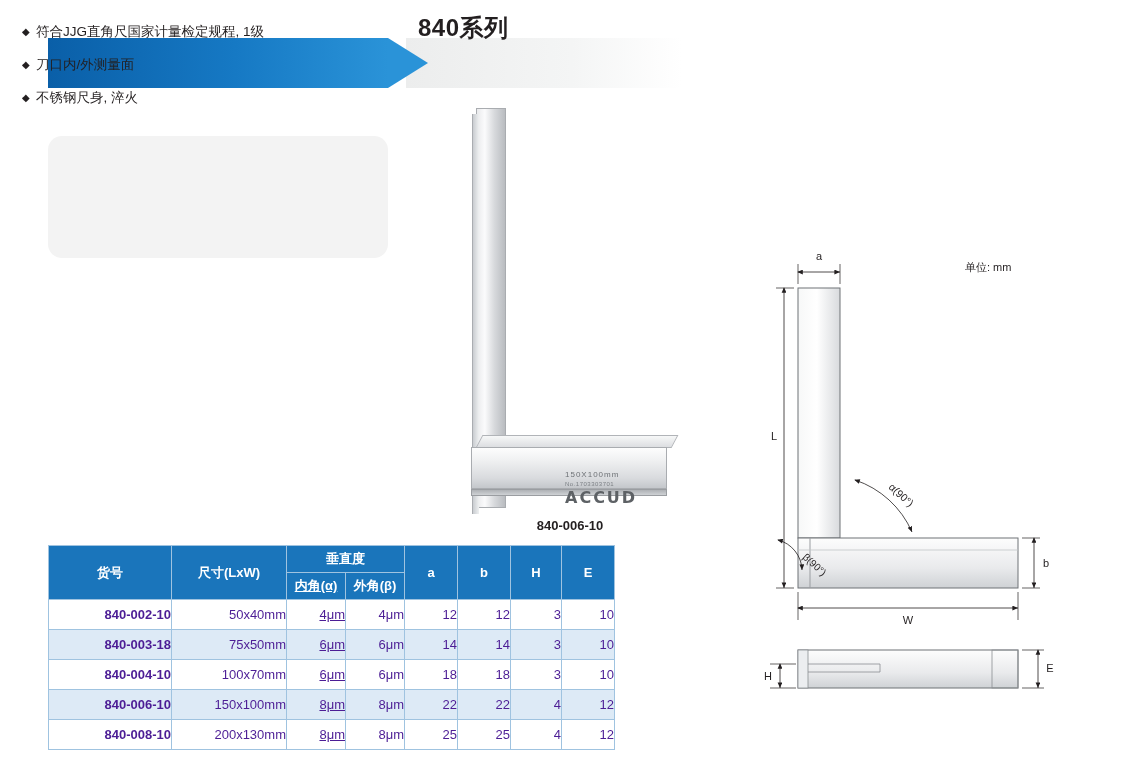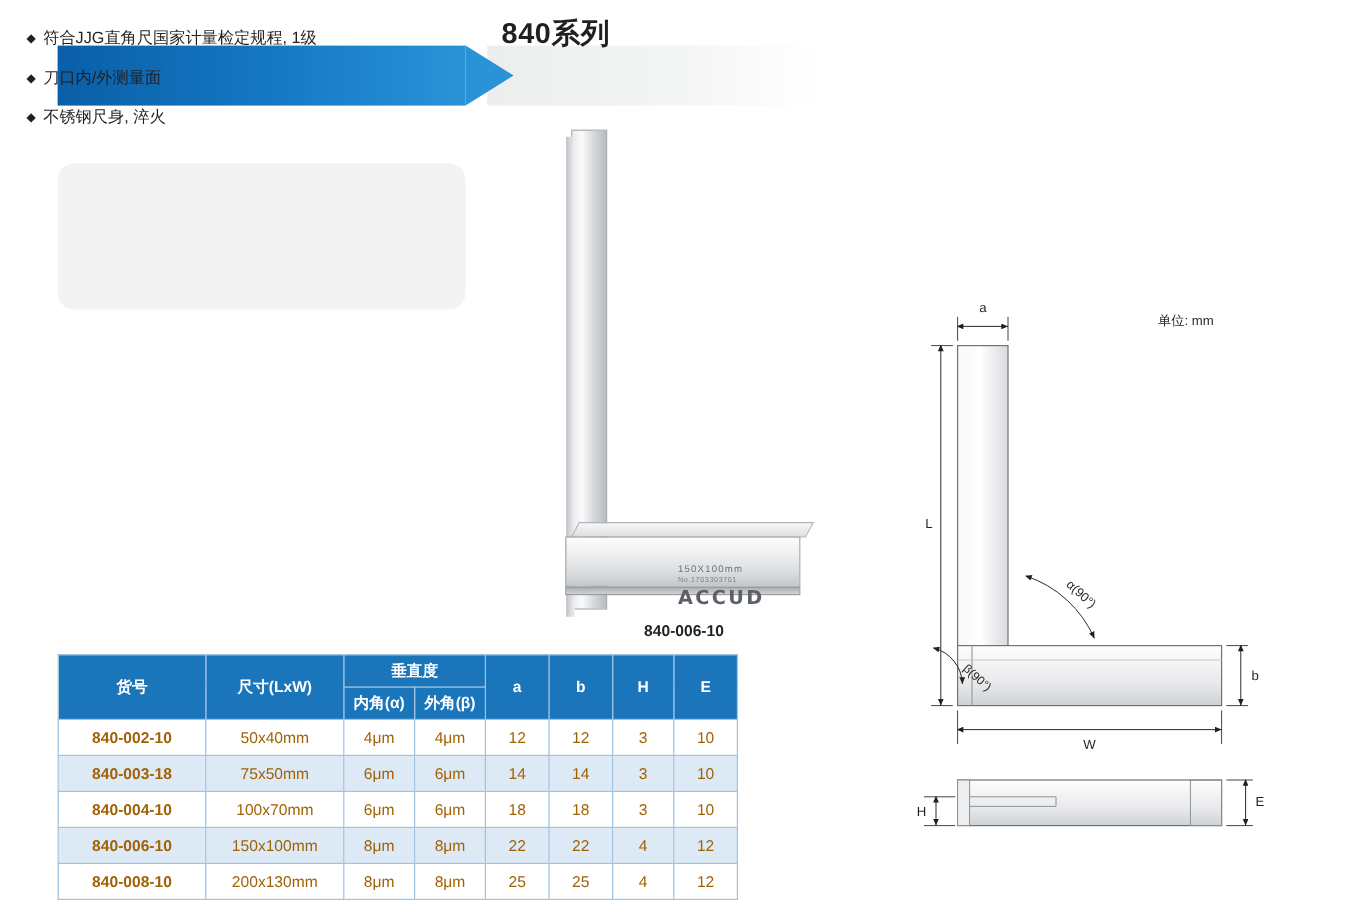--- a/index.html
+++ b/index.html
@@ -241,31 +241,32 @@
     padding: 0;
   }
   .spec-table thead th {
     background: #1a75bb;
     color: #ffffff;
     font-weight: bold;
     height: 26px;
   }
   .spec-table tbody td {
     height: 29px;
-    color: #a16207;
+    color: #4c1d95;
+    text-align: right;
   }
   .spec-table tbody tr:nth-child(odd) td {
     background: #ffffff;
   }
   .spec-table tbody tr:nth-child(even) td {
     background: #ddeaf6;
   }
   .col-code { width: 122px; font-weight: bold; }
   .col-size { width: 114px; }
-  .col-ia { width: 58px; }
+  .col-ia { width: 58px; text-decoration: underline; }
   .col-oa { width: 58px; }
   .col-a { width: 52px; }
   .col-b { width: 52px; }
   .col-h { width: 50px; }
   .col-e { width: 52px; }
 </style>
 </head>
 <body>
 
 <div class="header">

